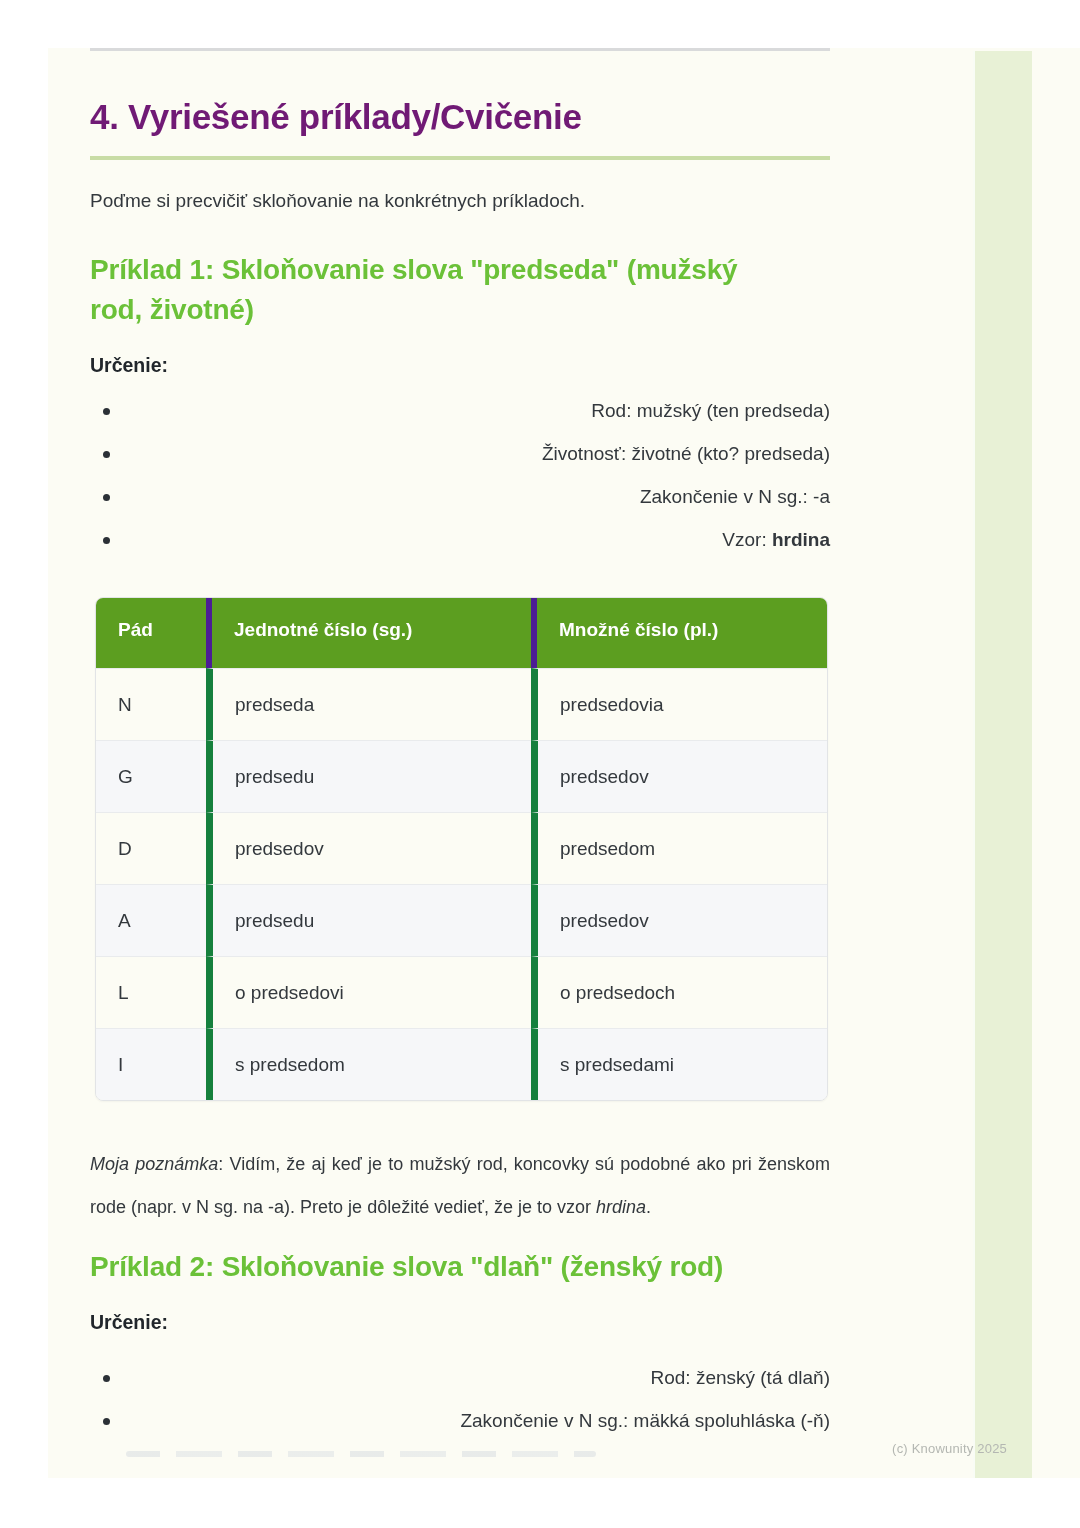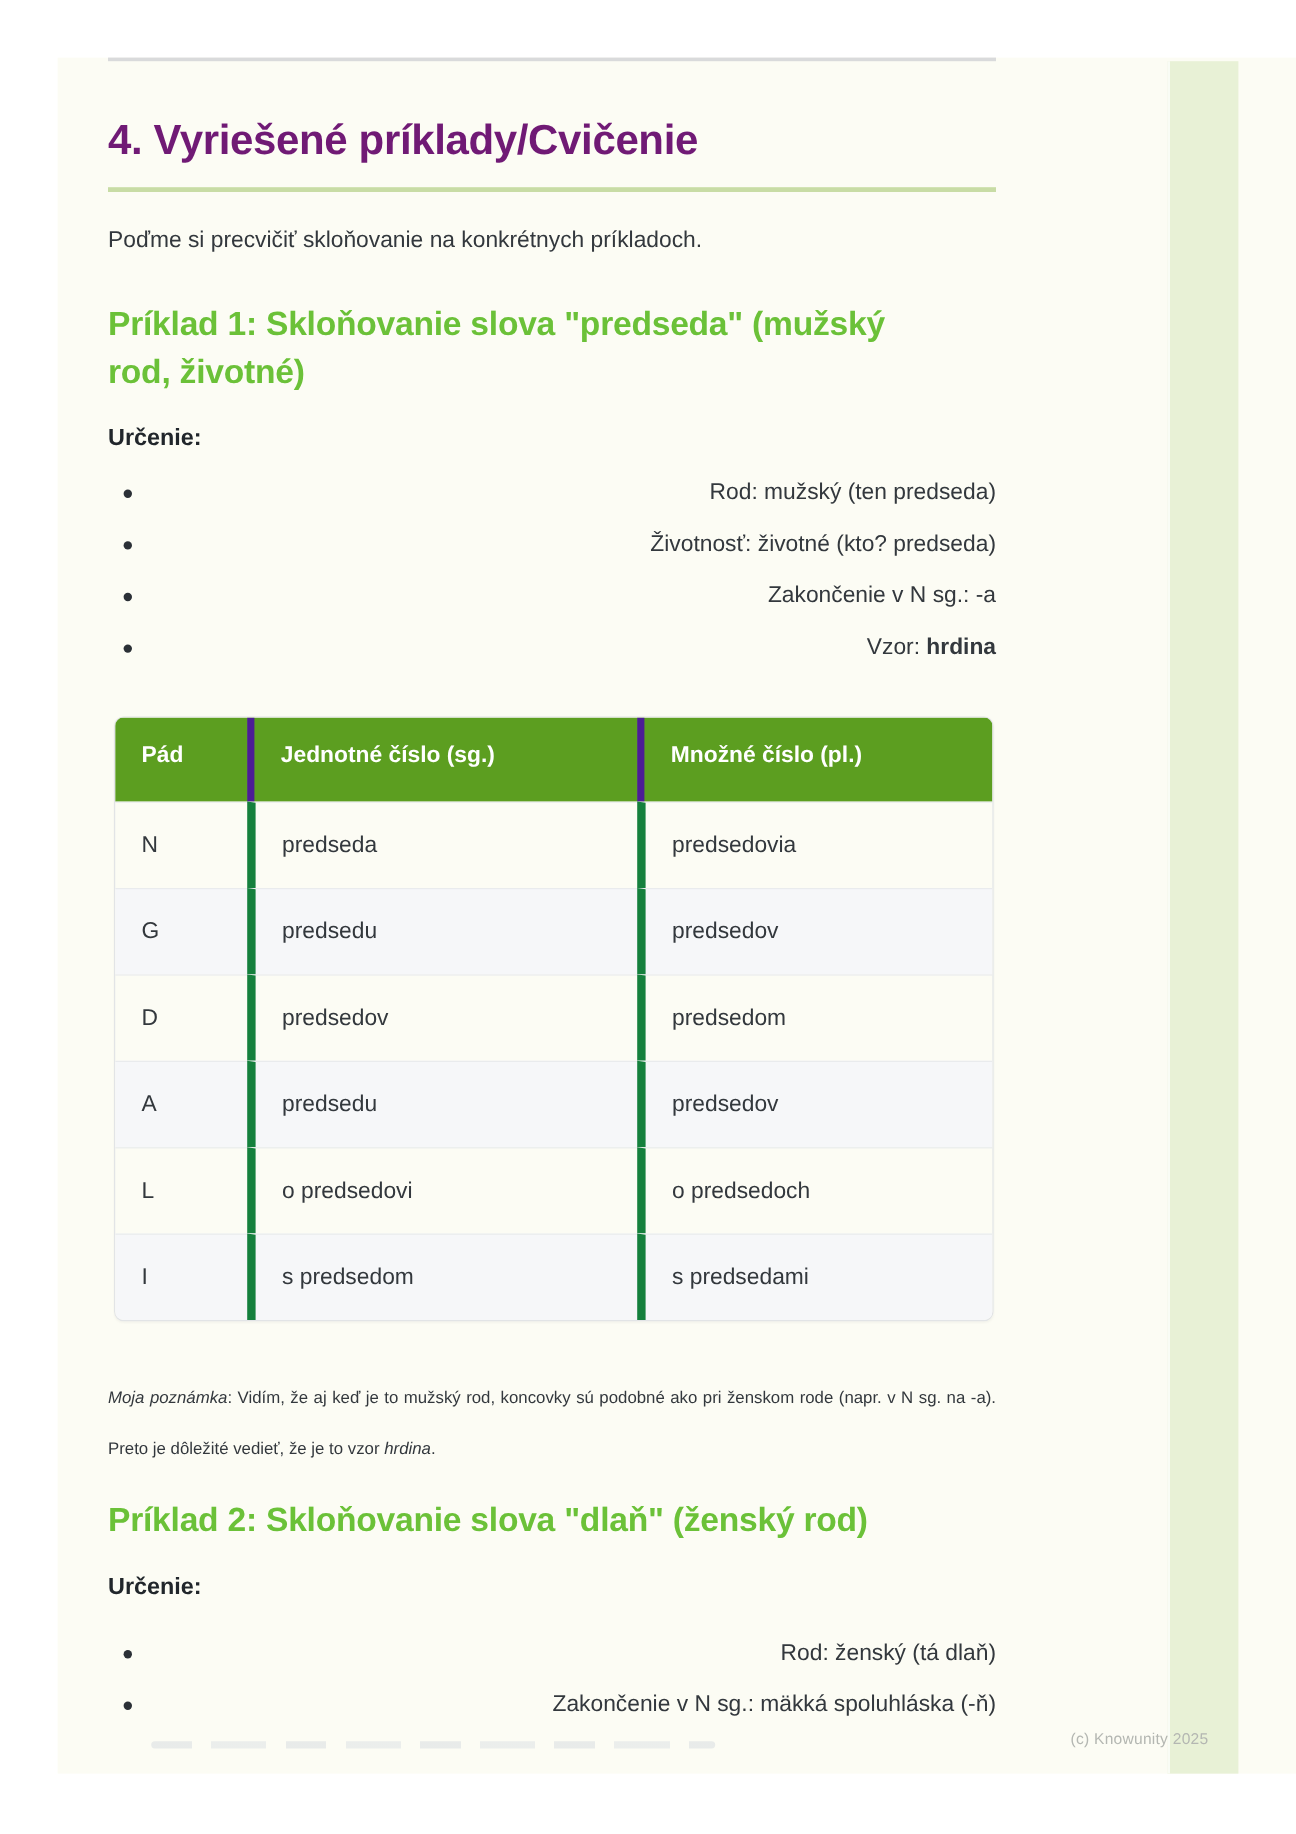--- a/index.html
+++ b/index.html
@@ -52,21 +52,21 @@
   }
   th + th{border-left:6px solid #4c1d95;}
   td{
     font-size:19px;color:#33383d;height:71px;padding:0 10px 0 22px;
     vertical-align:middle;border-top:1px solid #e9ebed;
   }
   td + td{border-left:7px solid #15803d;}
   tbody tr:nth-child(even){background:#f6f7f9;}
   col.c1{width:110px;} col.c2{width:325px;} col.c3{width:296px;}
   .note{
-    margin:42px 0 0;font-size:14px;line-height:43px;color:#33383d;
+    margin:42px 0 0;font-size:18px;line-height:43px;color:#33383d;
     text-align:justify;width:740px;
   }
   .note em{font-style:italic;}
   .clipped-line{
     margin:4px 0 0 36px;width:470px;height:6px;opacity:.55;border-radius:3px;
     background:repeating-linear-gradient(90deg,#d8dde1 0 34px,transparent 34px 50px,#dde2e5 50px 96px,transparent 96px 112px);
   }
   .copyright{
     position:absolute;top:1441px;right:73px;font-size:13px;color:#b4b7b2;
     letter-spacing:.2px;

